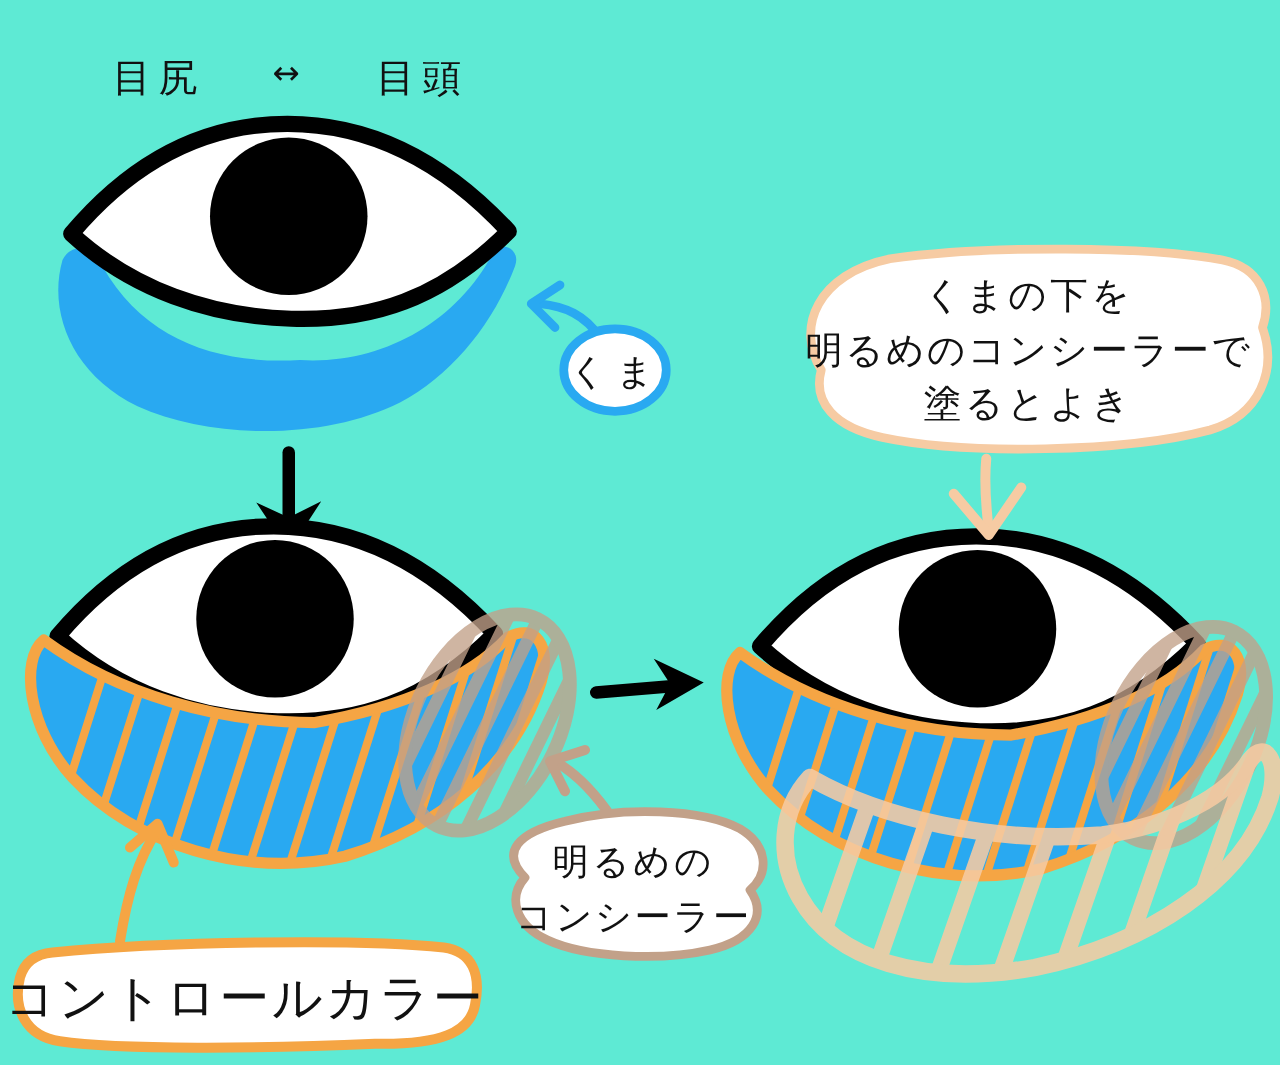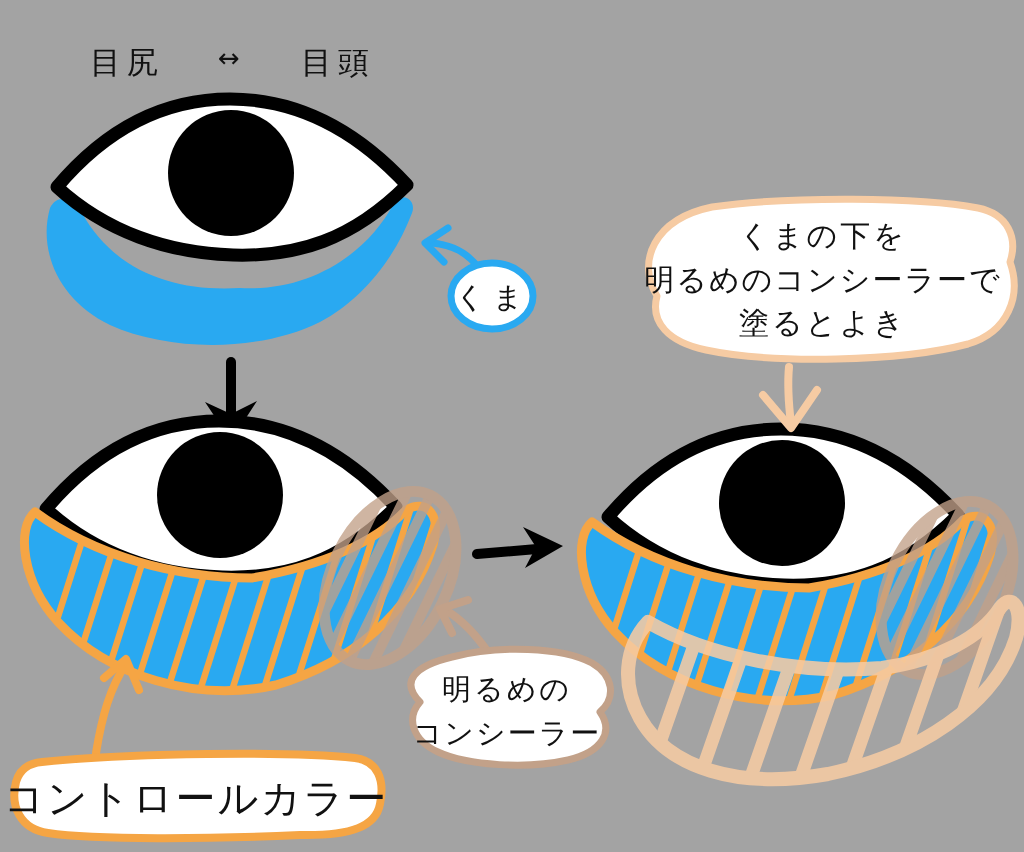--- a/index.html
+++ b/index.html
@@ -1,20 +1,20 @@
 <!DOCTYPE html>
 <html style="--ink-black: #000000; --kuma-blue: #29A9F1; --control-color-orange: #F5A544; --concealer-tan: #C2A189; --concealer-peach: #F6CBA3;"><head>
 <meta charset="utf-8">
 <style>
   html, body { margin: 0; padding: 0; background: #ffffff; }
   .canvas {
     position: relative;
     width: 1024px;
     height: 852px;
-    background: #a3a3a3;
+    background: #5eead4;
     overflow: hidden;
     font-family: "DejaVu Sans", sans-serif;
   }
   svg { display: block; }
   
   .s-ink    { stroke: var(--ink-black, #000); }
   .f-ink    { fill:   var(--ink-black, #000); }
   .s-blue   { stroke: var(--kuma-blue, #29A9F1); }
   .f-blue   { fill:   var(--kuma-blue, #29A9F1); }
   .s-orange { stroke: var(--control-color-orange, #F5A544); }

